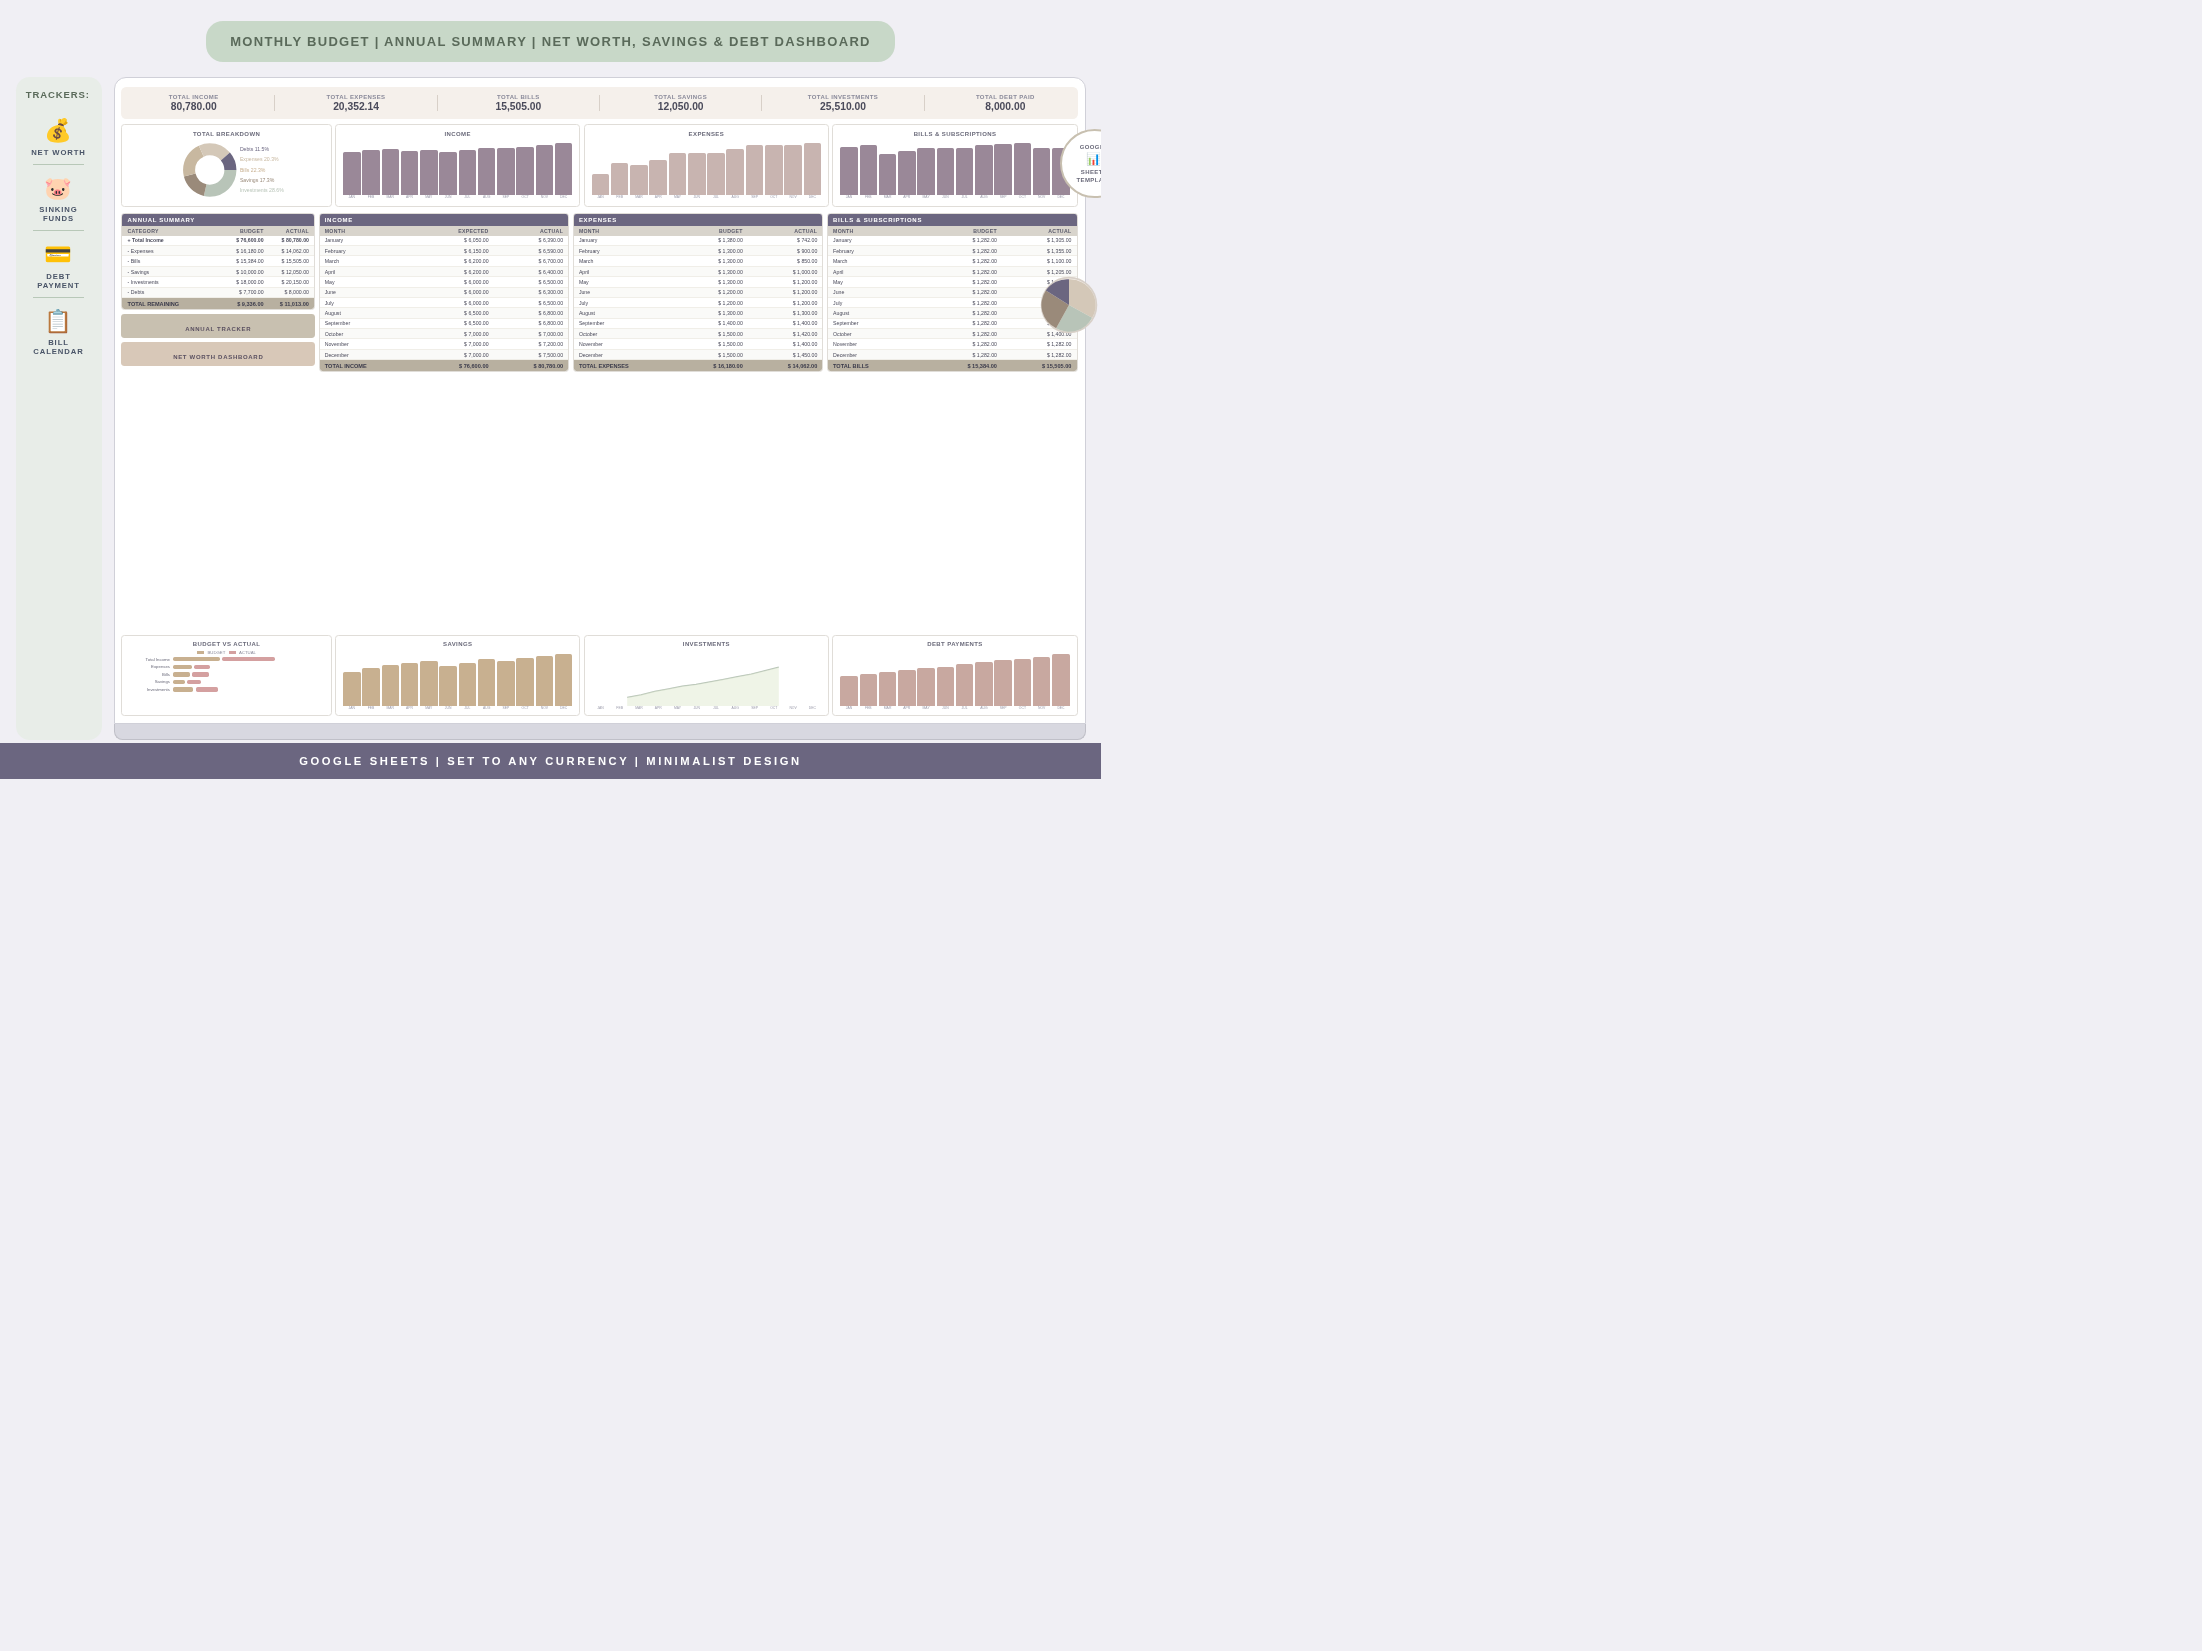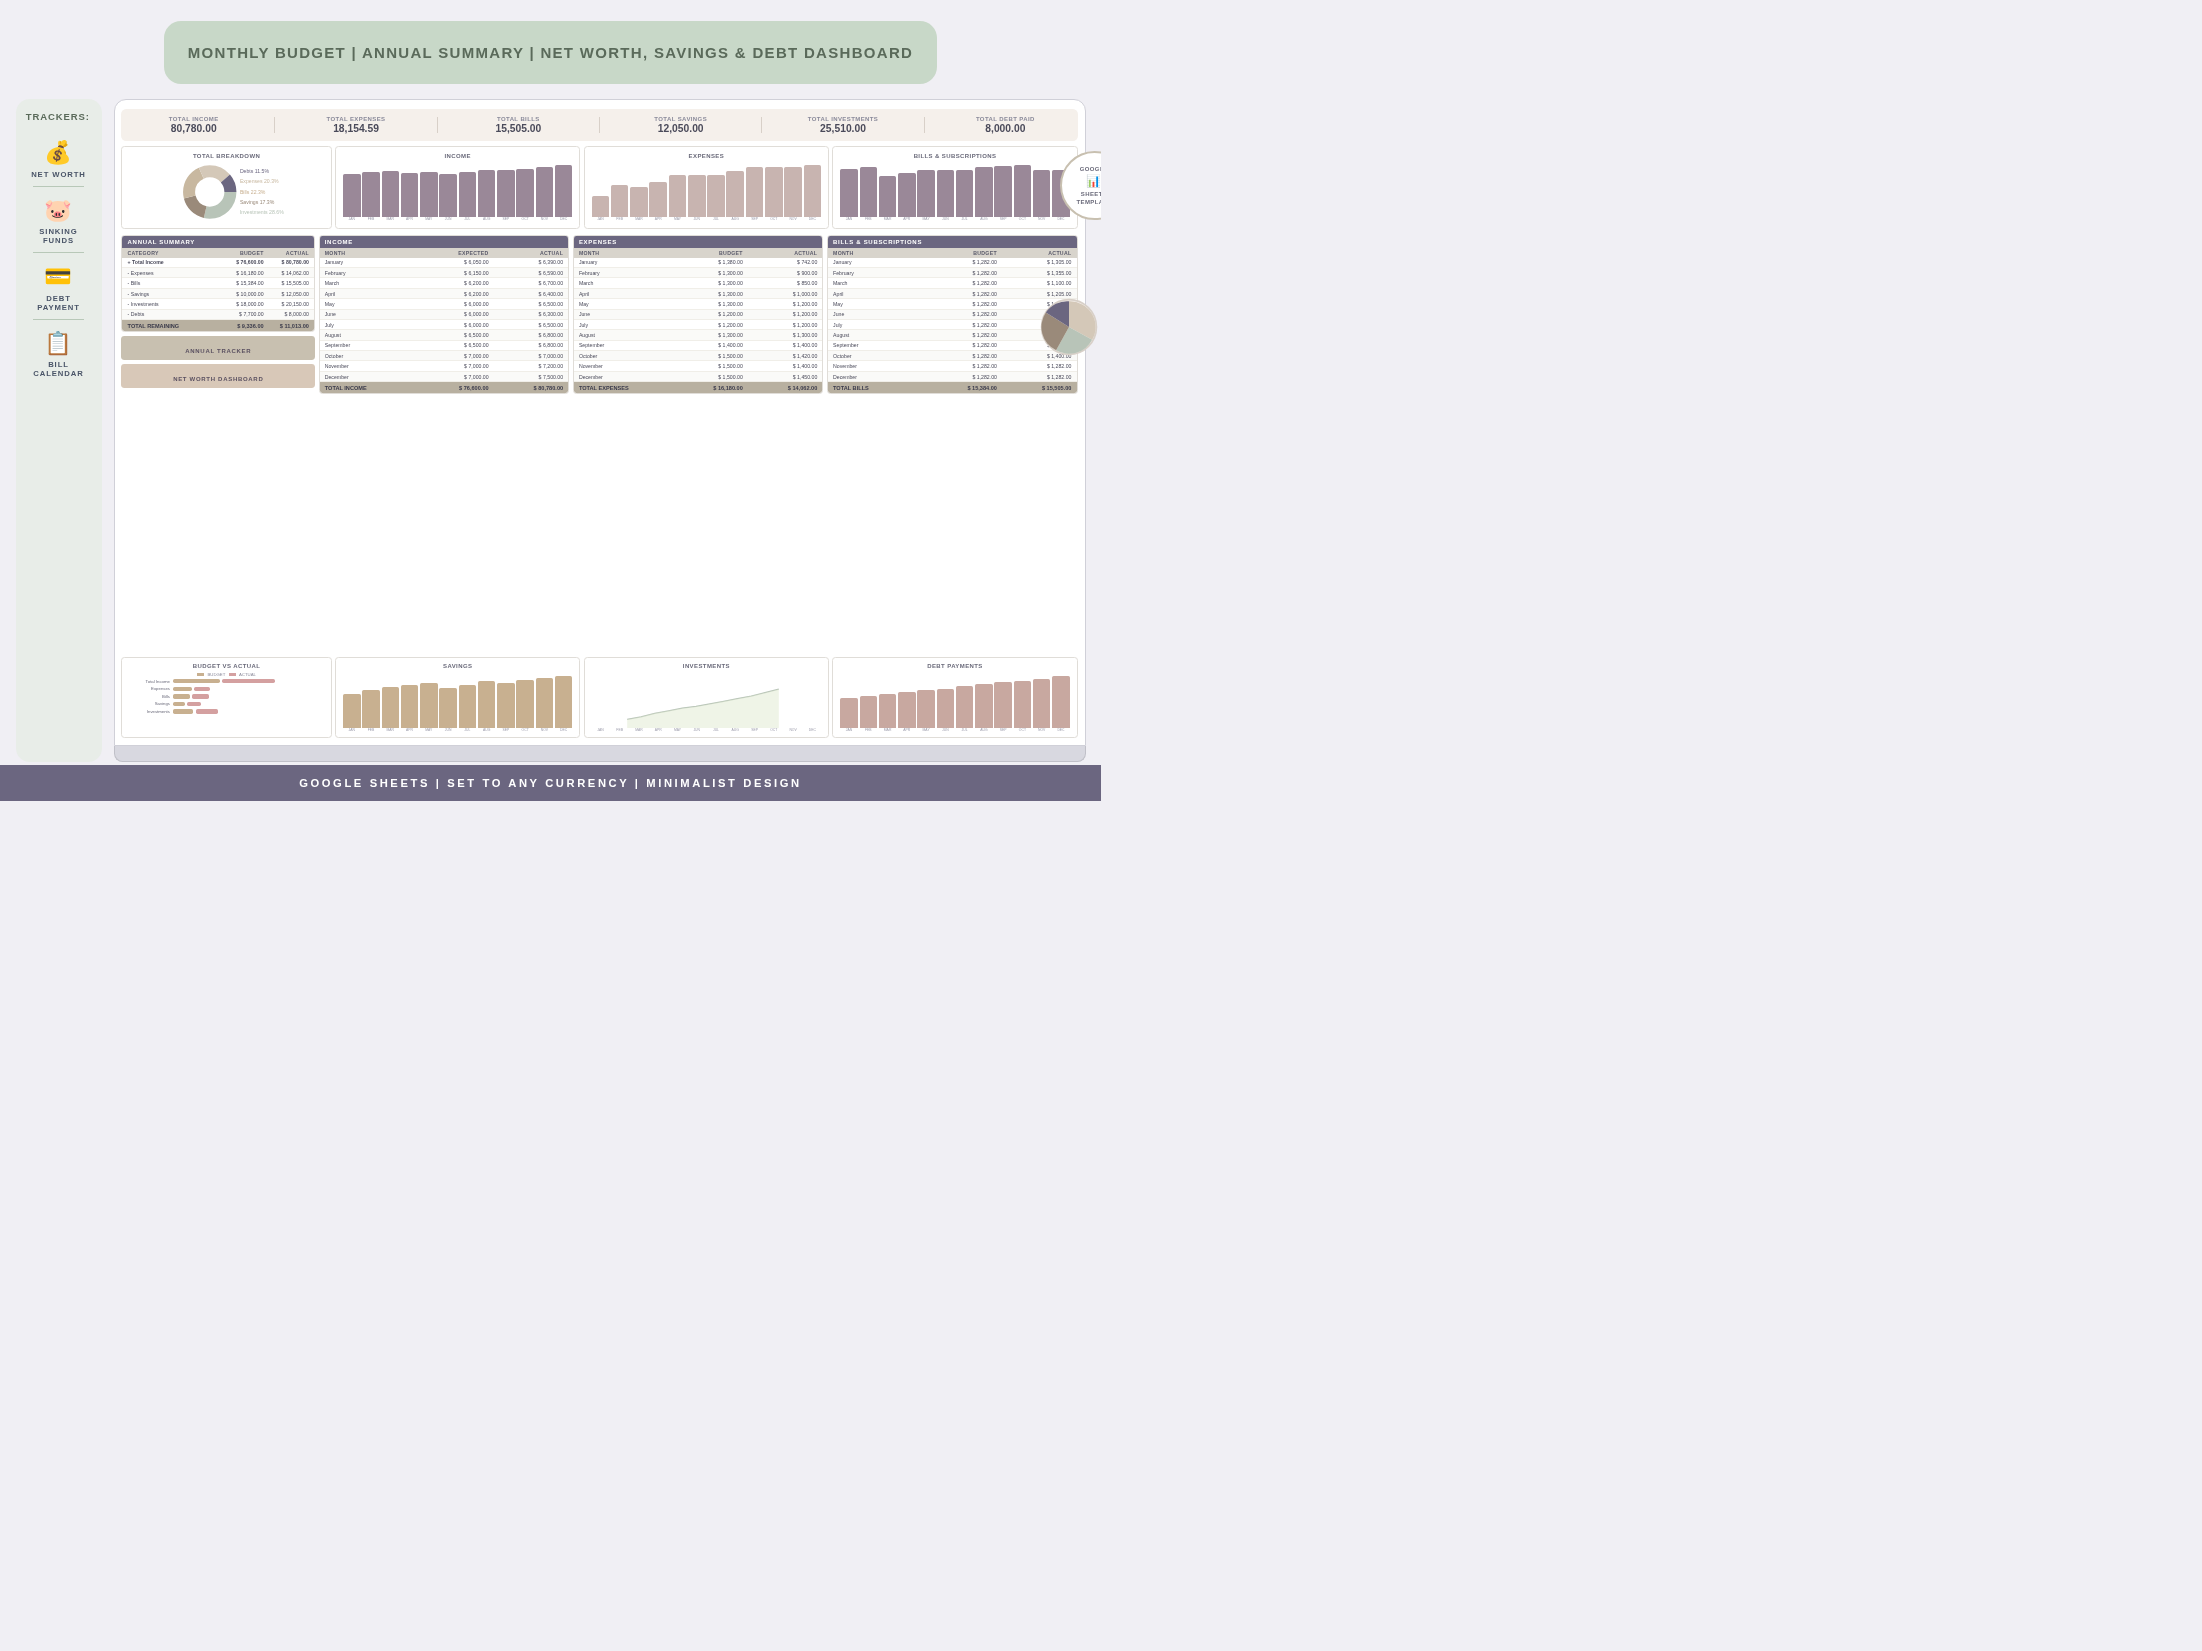--- a/index.html
+++ b/index.html
@@ -20,23 +20,23 @@
       font-size: 53px;
       font-weight: 900;
       color: #4a5568;
       letter-spacing: 1.7px;
       line-height: 1.1;
     }
     .header-subtitle-bar {
       display: inline-block;
       background: #c8d8c8;
       border-radius: 17px;
-      padding: 23px 24px;
+      padding: 13px 24px;
       margin-top: 5.2px;
-      font-size: 15px;
+      font-size: 13px;
       font-weight: 700;
       color: #5a6a5a;
       letter-spacing: 1.3px;
     }
 
     
     .main-layout {
       display: flex;
       flex-direction: row;
       padding: 8.6px 15.5px 0 15.5px;
@@ -399,21 +399,21 @@
     <div class="laptop-screen">
 
       <div class="stats-row">
         <div class="stat-item">
           <div class="stat-label">TOTAL INCOME</div>
           <div class="stat-value">80,780.00</div>
         </div>
         <div class="stat-divider"></div>
         <div class="stat-item">
           <div class="stat-label">TOTAL EXPENSES</div>
-          <div class="stat-value">18,154.59</div>
+          <div class="stat-value">20,352.14</div>
         </div>
         <div class="stat-divider"></div>
         <div class="stat-item">
           <div class="stat-label">TOTAL BILLS</div>
           <div class="stat-value">15,505.00</div>
         </div>
         <div class="stat-divider"></div>
         <div class="stat-item">
           <div class="stat-label">TOTAL SAVINGS</div>
           <div class="stat-value">12,050.00</div>

